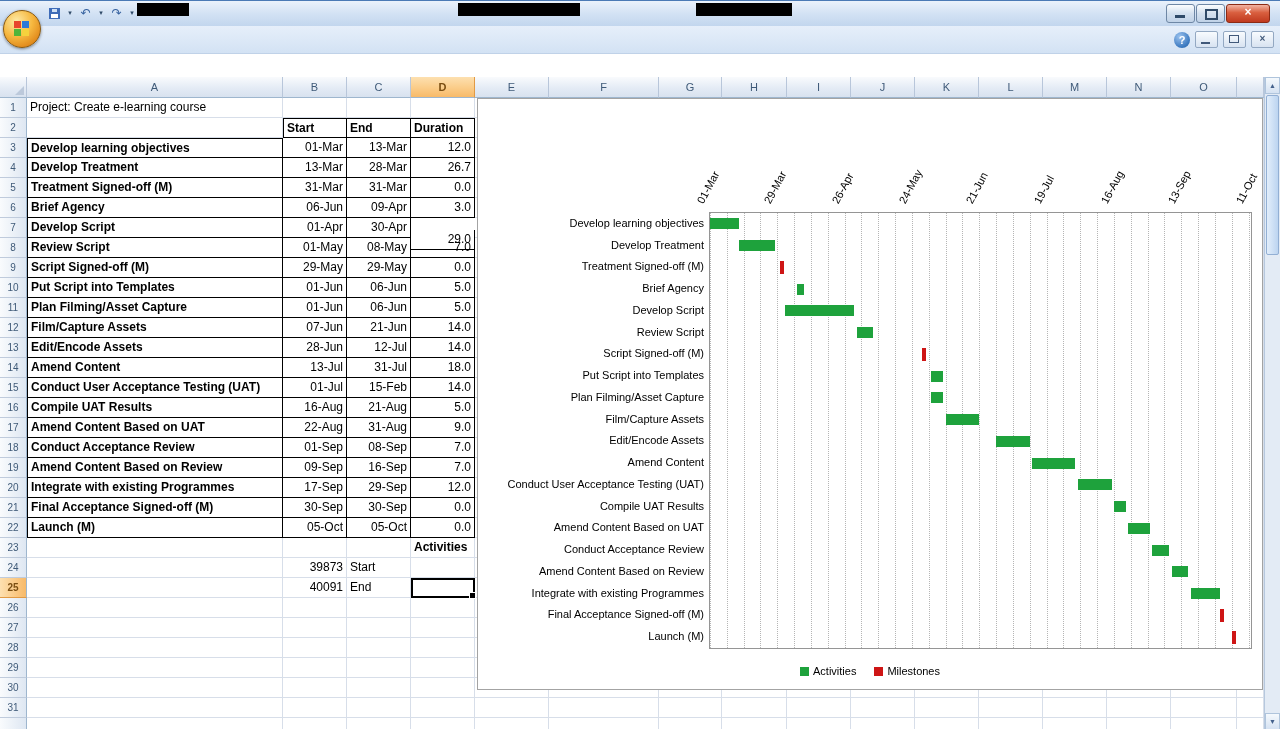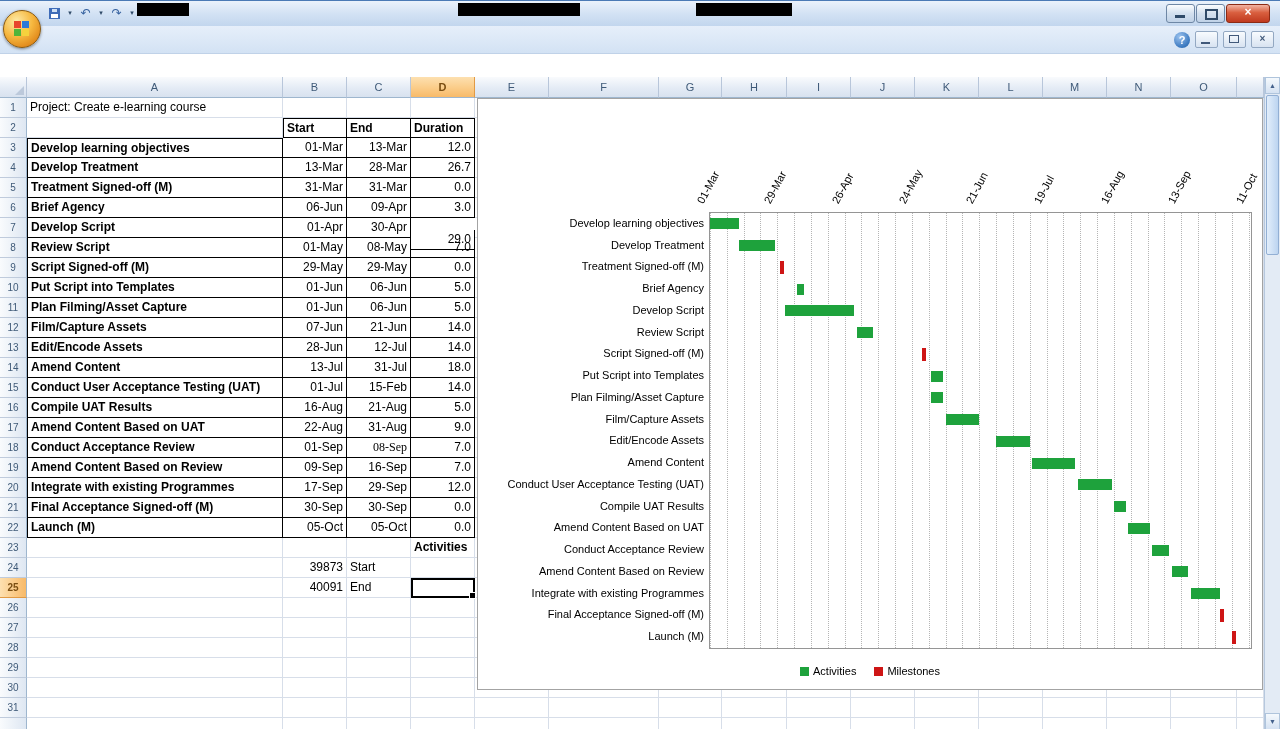--- a/index.html
+++ b/index.html
@@ -535,21 +535,21 @@
         <div class="gc" style="width: 64px;"></div>
         <div class="gc" style="width: 64px;"></div>
         <div class="gc" style="width: 64px;"></div>
         <div class="gc" style="width: 64px;"></div>
         <div class="gc" style="width: 66px;"></div>
         <div class="gc" style="width: 27px;"></div>
       </div>
       <div class="grow">
         <div class="gc b tb bl" style="width: 256px;">Conduct Acceptance Review</div>
         <div class="gc num tb" style="width: 64px;">01-Sep</div>
-        <div class="gc num tb" style="width: 64px; font-family: Liberation Serif, serif;">08-Sep</div>
+        <div class="gc num tb" style="width: 64px;">08-Sep</div>
         <div class="gc num tb" style="width: 64px;">7.0</div>
         <div class="gc" style="width: 74px;"></div>
         <div class="gc" style="width: 110px;"></div>
         <div class="gc" style="width: 63px;"></div>
         <div class="gc" style="width: 65px;"></div>
         <div class="gc" style="width: 64px;"></div>
         <div class="gc" style="width: 64px;"></div>
         <div class="gc" style="width: 64px;"></div>
         <div class="gc" style="width: 64px;"></div>
         <div class="gc" style="width: 64px;"></div>

